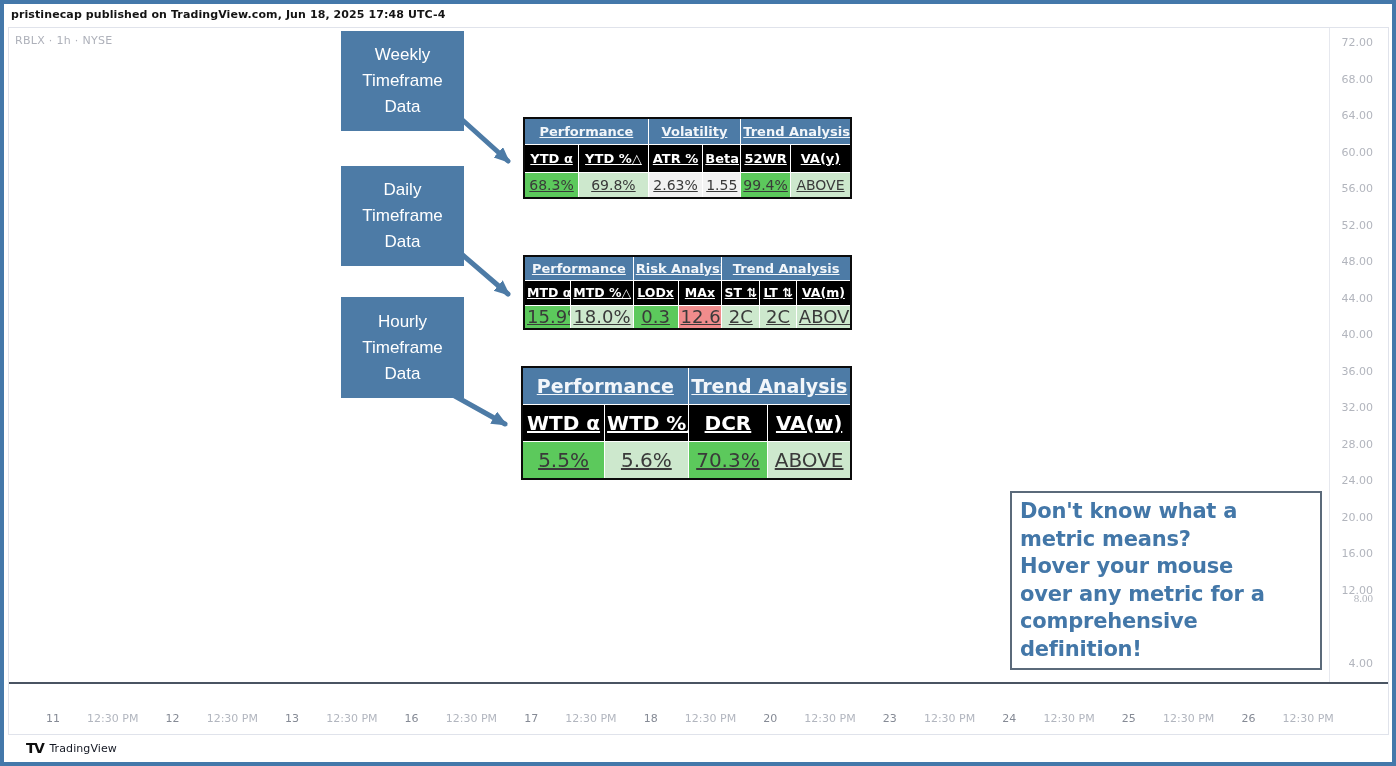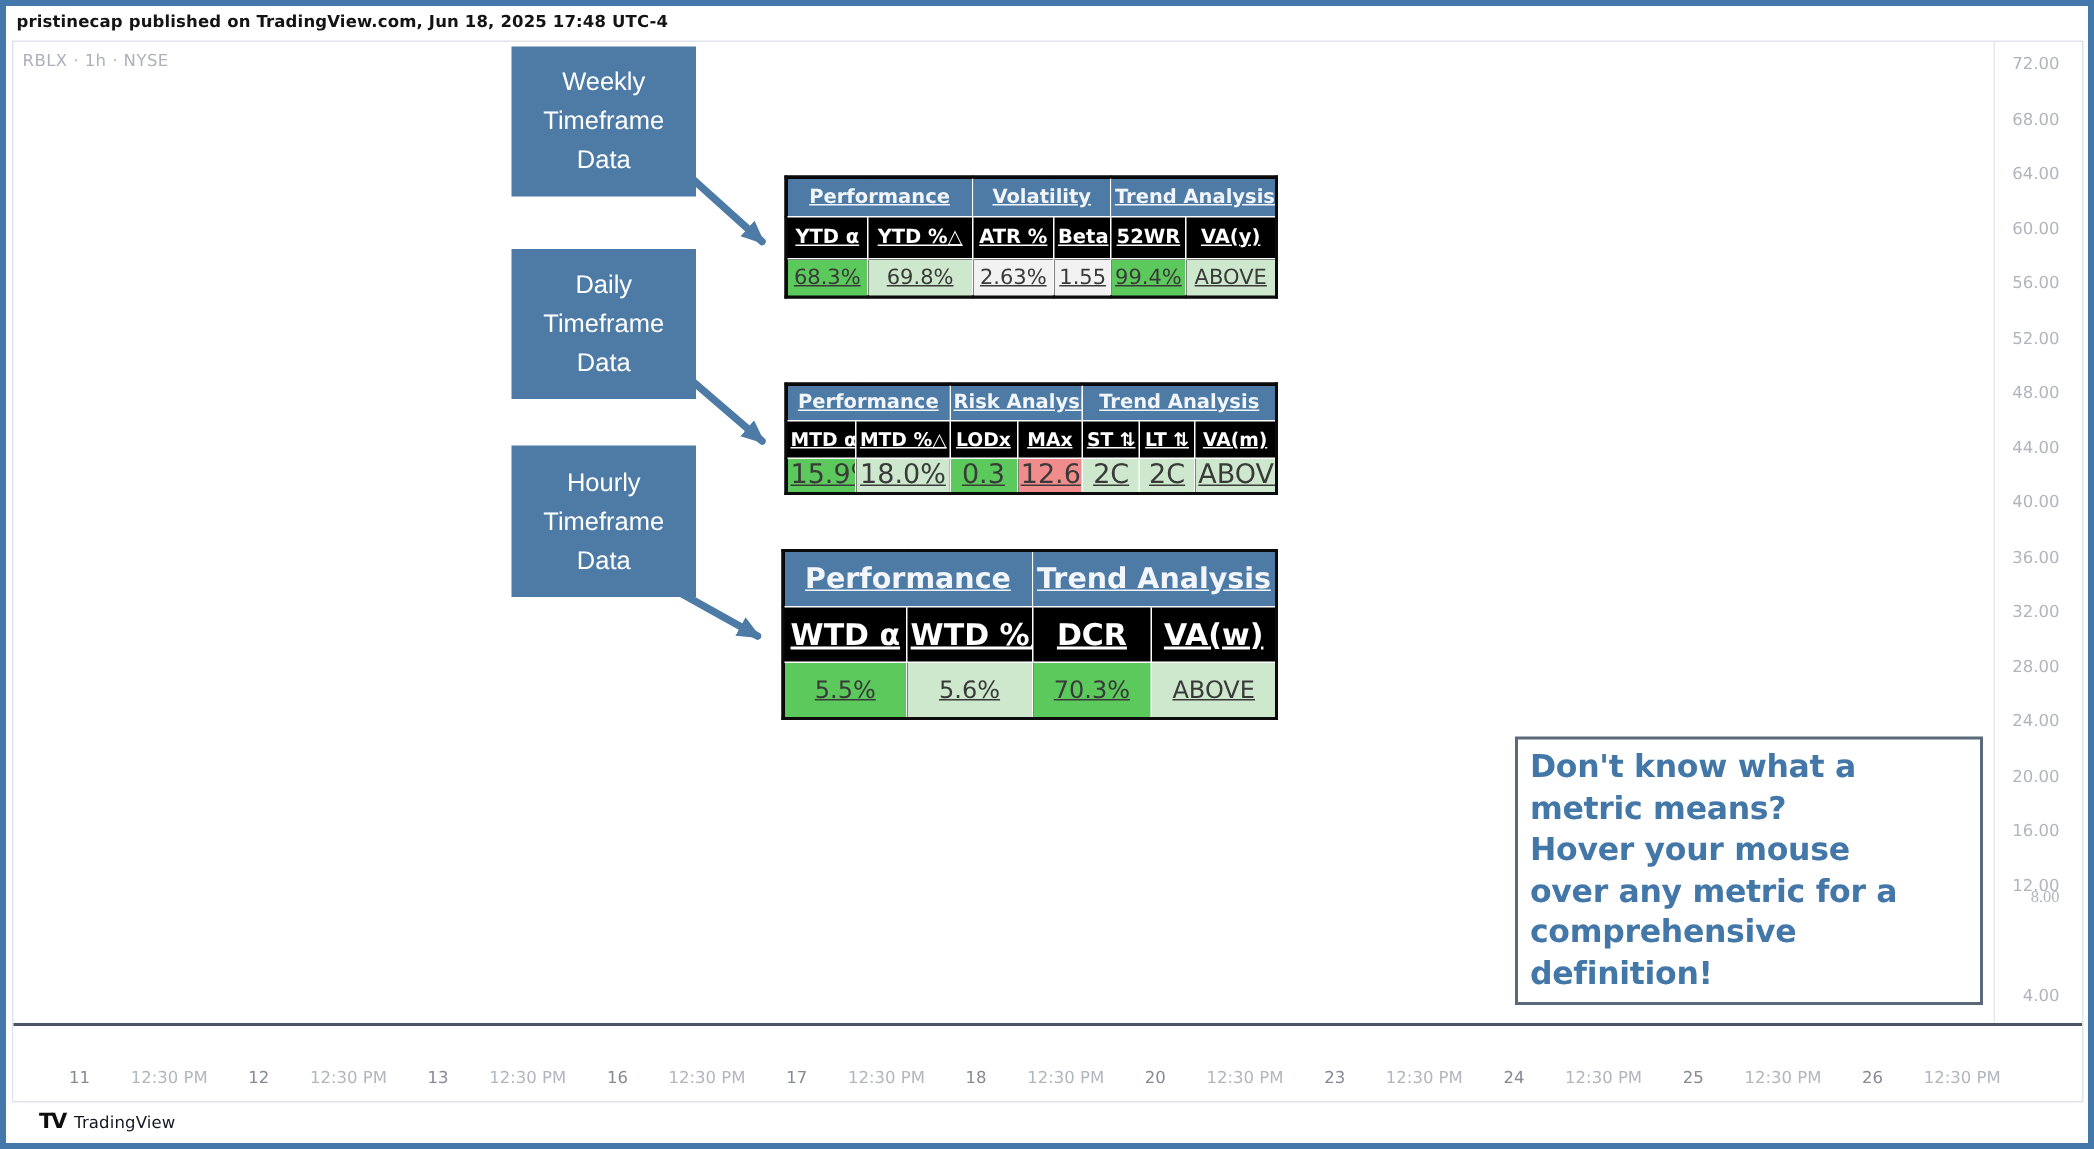--- a/index.html
+++ b/index.html
@@ -56,21 +56,21 @@
   .tbl-daily{left:523px;top:255px;width:329px;}
   .tbl-hourly{left:521px;top:366px;width:331px;}
   .tbl-weekly td.g-cell{font-size:13px;}
   .tbl-weekly td.m-cell{font-size:13px;}
   .tbl-weekly td.v-cell{font-size:14px;}
   .tbl-daily td.g-cell{font-size:13px;}
   .tbl-daily td.m-cell{font-size:12.5px;}
   .tbl-daily td.v-cell{font-size:18px;}
   .tbl-hourly td.g-cell{font-size:19px;}
   .tbl-hourly td.m-cell{font-size:20px;}
-  .tbl-hourly td.v-cell{font-size:16px;}
+  .tbl-hourly td.v-cell{font-size:20px;}
 
   .help-box{position:absolute;left:1010px;top:491px;width:312px;height:179px;background:#ffffff;
             border:2px solid #5b6a7a;z-index:9;padding:5px 8px;
             color:var(--help-blue);font-weight:700;font-size:21px;line-height:27.5px;
             white-space:pre-line;letter-spacing:-0.2px;}
 
   .tv-logo{position:absolute;left:26px;top:740px;display:flex;align-items:center;gap:6px;z-index:10;cursor:pointer;}
   .tv-glyph{font-weight:900;font-size:14px;color:#0f0f0f;letter-spacing:-1.5px;font-family:"DejaVu Sans",sans-serif;}
   .tv-name{font-size:11px;color:#131722;font-weight:500;letter-spacing:0.1px;}
 </style>

